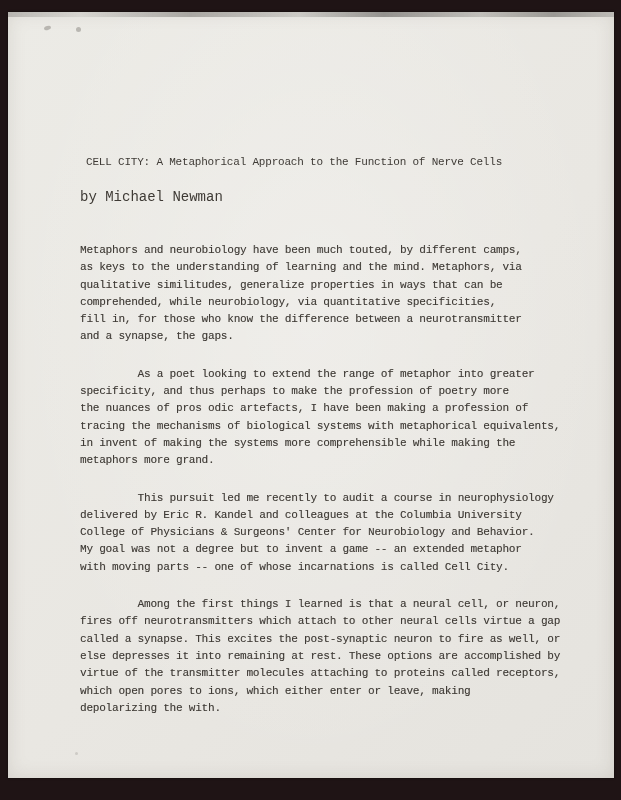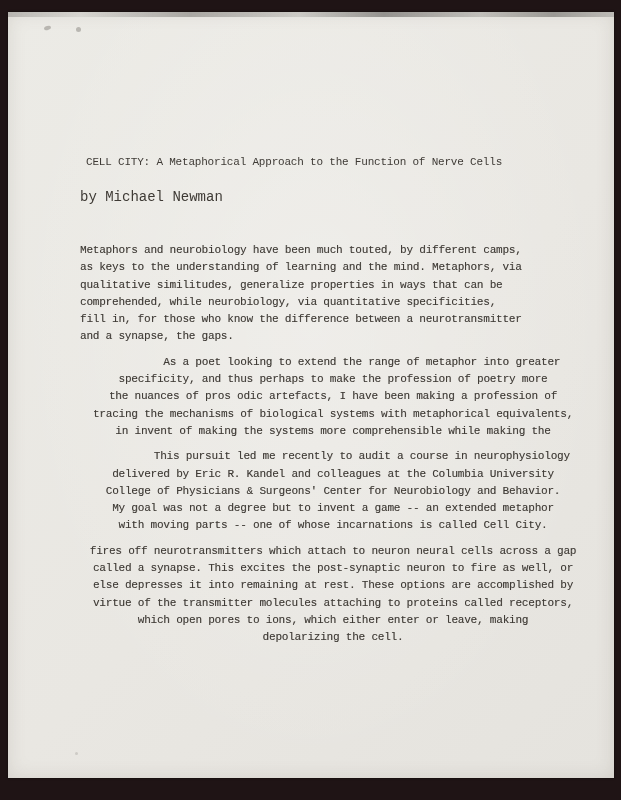--- a/index.html
+++ b/index.html
@@ -62,21 +62,21 @@
     margin-bottom: 18px;
     white-space: pre;
     letter-spacing: -0.2px;
   }
   .byline {
     font-size: 14px;
     line-height: 17px;
     margin-bottom: 36px;
     white-space: pre;
   }
-  .para + .para { margin-top: 8px; text-align: center; }
+  .para + .para { margin-top: 20px; }
   .line {
     font-size: 11px;
     line-height: 17.3px;
     white-space: pre;
     letter-spacing: -0.2px;
     text-shadow: 0.3px 0.3px 0.4px rgba(62,58,53,0.35);
   }
 </style>
 </head>
 <body>
@@ -98,32 +98,34 @@
             <div class="line">comprehended, while neurobiology, via quantitative specificities,</div>
             <div class="line">fill in, for those who know the difference between a neurotransmitter</div>
             <div class="line">and a synapse, the gaps.</div>
           </div>
           <div class="para">
             <div class="line">         As a poet looking to extend the range of metaphor into greater</div>
             <div class="line">specificity, and thus perhaps to make the profession of poetry more</div>
             <div class="line">the nuances of pros odic artefacts, I have been making a profession of</div>
             <div class="line">tracing the mechanisms of biological systems with metaphorical equivalents,</div>
             <div class="line">in invent of making the systems more comprehensible while making the</div>
+            <div class="line">metaphors more grand.</div>
           </div>
           <div class="para">
             <div class="line">         This pursuit led me recently to audit a course in neurophysiology</div>
             <div class="line">delivered by Eric R. Kandel and colleagues at the Columbia University</div>
             <div class="line">College of Physicians &amp; Surgeons' Center for Neurobiology and Behavior.</div>
             <div class="line">My goal was not a degree but to invent a game -- an extended metaphor</div>
             <div class="line">with moving parts -- one of whose incarnations is called Cell City.</div>
           </div>
           <div class="para">
-            <div class="line">fires off neurotransmitters which attach to neuron neural cells across a gap</div>
+            <div class="line">         Among the first things I learned is that a neural cell, or neuron,</div>
+            <div class="line">fires off neurotransmitters which attach to other neural cells virtue a gap</div>
             <div class="line">called a synapse. This excites the post-synaptic neuron to fire as well, or</div>
             <div class="line">else depresses it into remaining at rest. These options are accomplished by</div>
             <div class="line">virtue of the transmitter molecules attaching to proteins called receptors,</div>
             <div class="line">which open pores to ions, which either enter or leave, making</div>
-            <div class="line">depolarizing the cell.</div>
+            <div class="line">depolarizing the with.</div>
           </div>
         </div>
     </div>
   </div>
 </div>
 
 </body></html>

